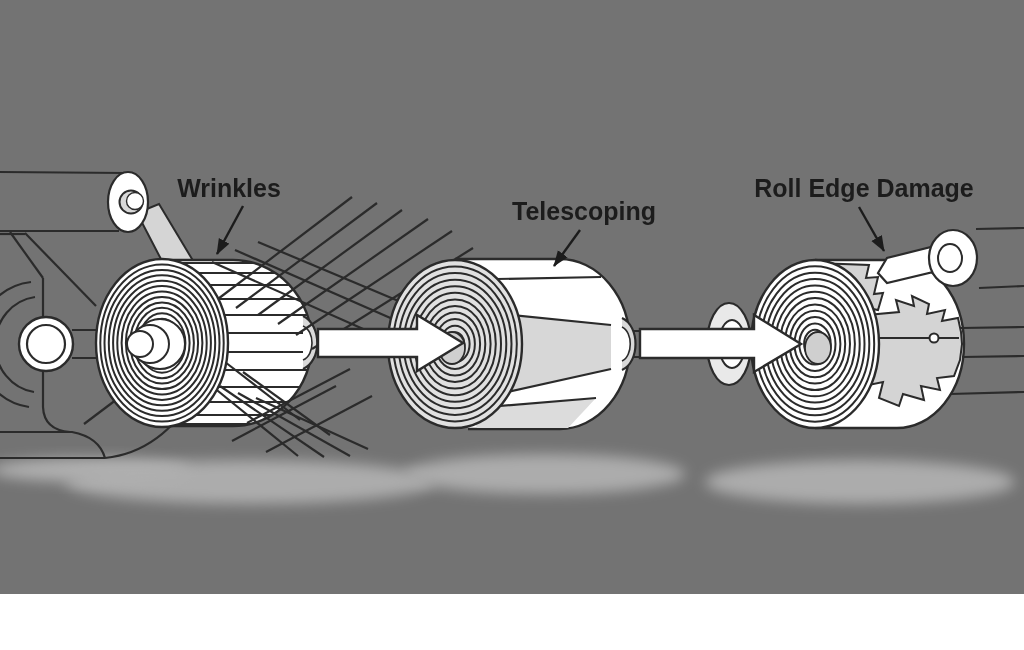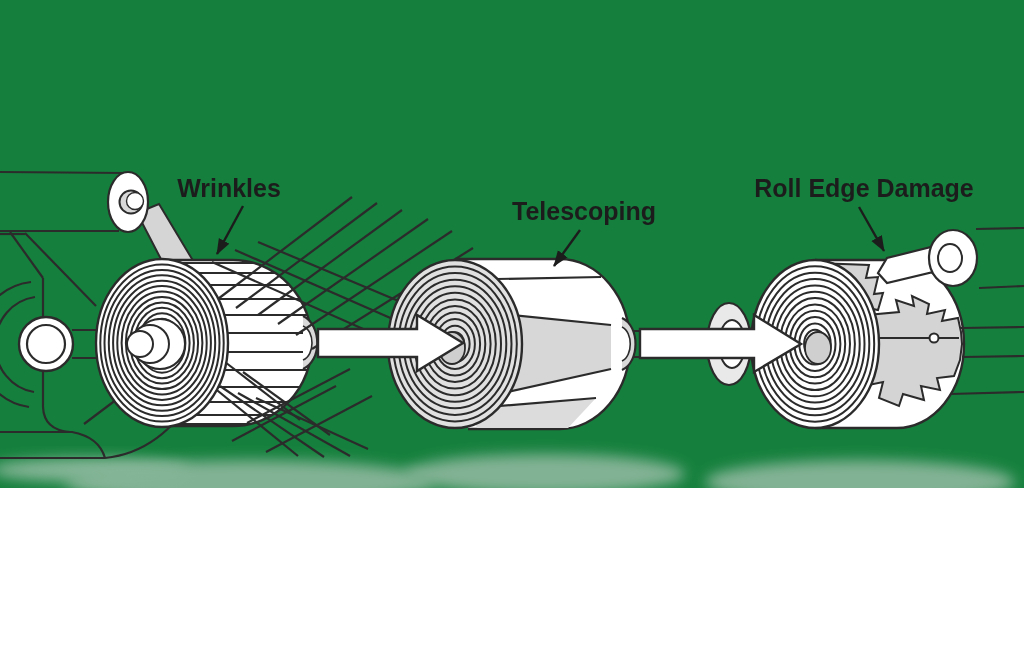--- a/index.html
+++ b/index.html
@@ -1,19 +1,19 @@
 <!DOCTYPE html>
 <html><head>
 <meta charset="utf-8">
 <style>
   html,body{margin:0;padding:0;background:#ffffff;}
   .stage{
     position:relative;
-    width:1024px;height:488px;
-    background:#15803d;
+    width:1024px;height:594px;
+    background:#737373;
     overflow:hidden;
     font-family:"Liberation Sans", sans-serif;
   }
   svg{position:absolute;inset:0;display:block;}
   .lbl{
     font-family:"Liberation Sans", sans-serif;
     font-weight:700;
     font-size:25px;
     fill:#1c1c1c;
     text-anchor:middle;

